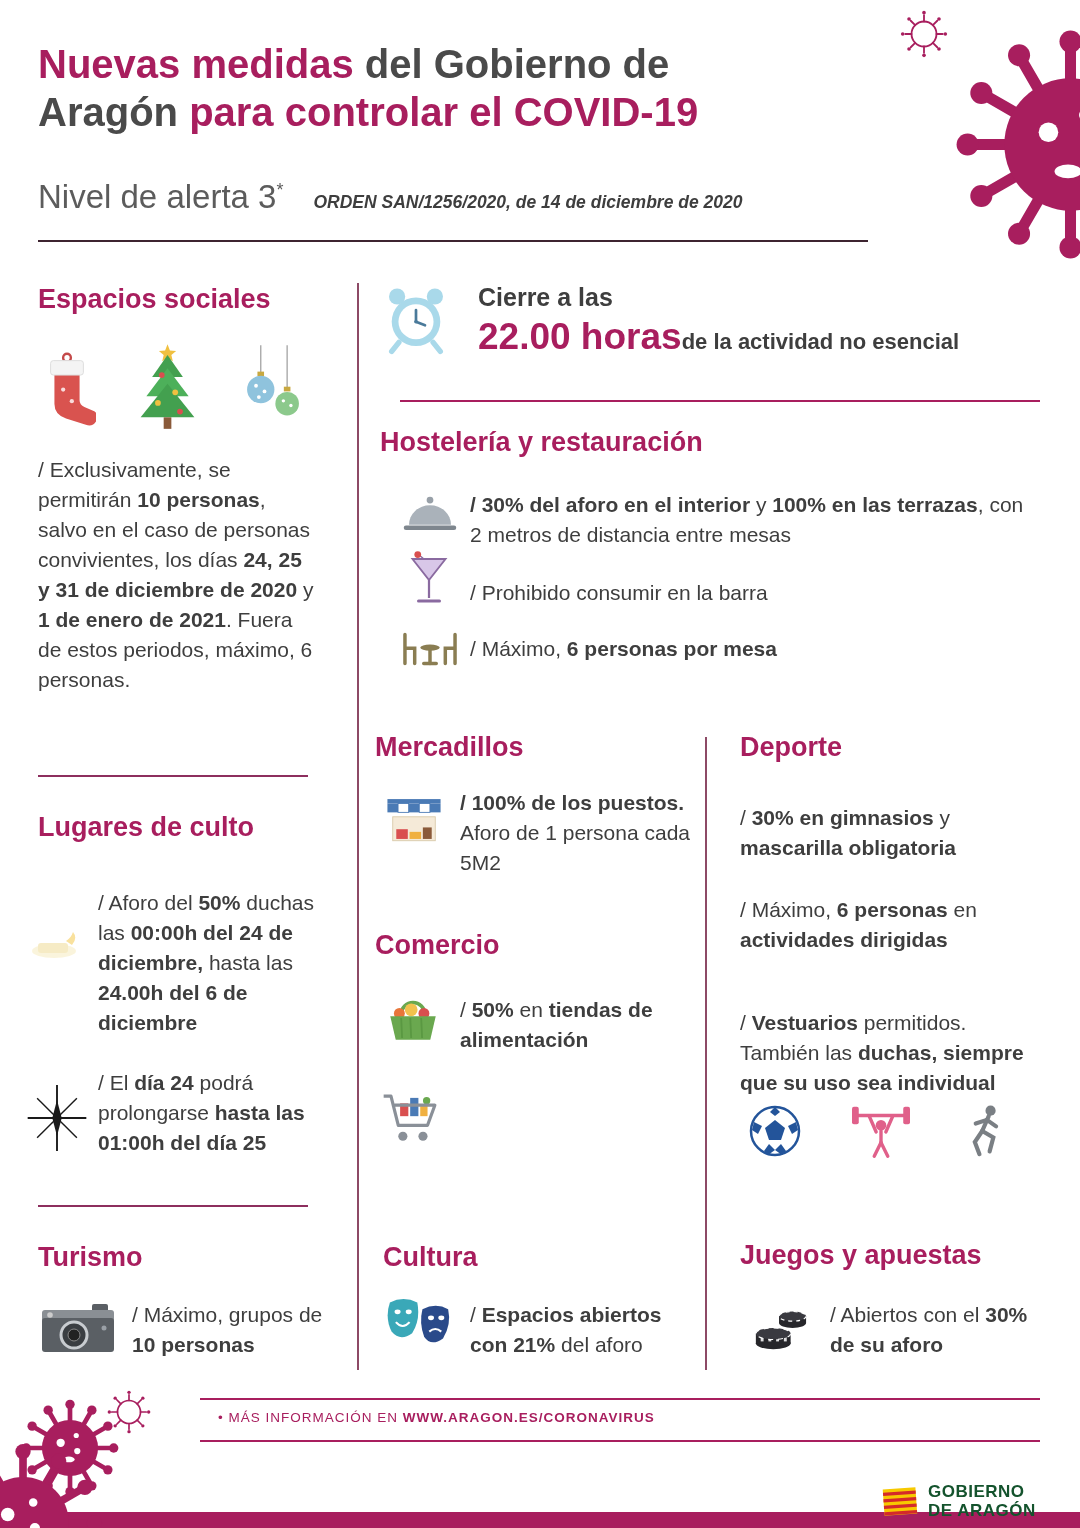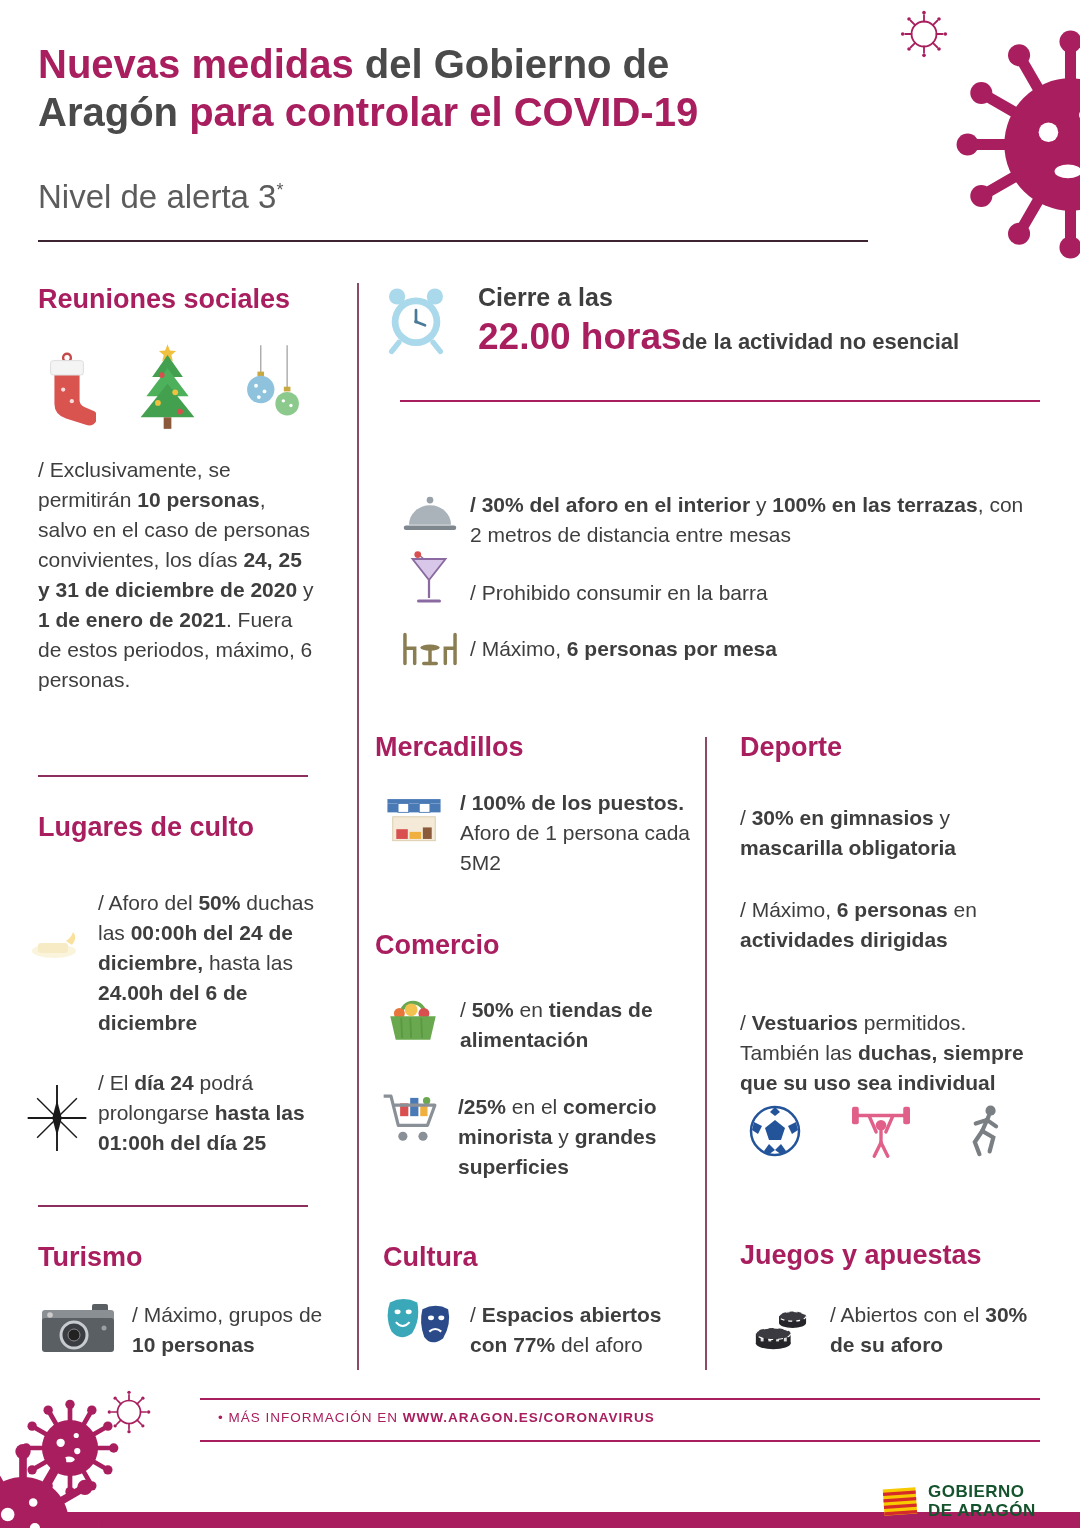--- a/index.html
+++ b/index.html
@@ -107,35 +107,36 @@
 
 <div class="page">
 
   <div class="abs title">
     <div><span class="acc">Nuevas medidas</span><span class="gray"> del Gobierno de</span></div>
     <div><span class="gray">Aragón </span><span class="acc">para controlar el COVID-19</span></div>
   </div>
 
   <div class="abs alert-row">
     <div class="alert"><span>Nivel de alerta 3</span><sup>*</sup></div>
+    <div class="order">ORDEN SAN/1256/2020, de 14 de diciembre de 2020</div>
   </div>
 
   <div class="abs rule header-rule"></div>
 
   <svg class="abs" style="left:898px;top:8px;color:var(--accent)" width="52" height="52" viewBox="0 0 100 100">
       <use href="#v-out"></use>
     </svg>
   <svg class="abs" style="left:948px;top:22px;color:var(--accent)" width="245" height="245" viewBox="0 0 100 100">
       <use href="#v-solid"></use>
     </svg>
 
   <div class="abs vline" style="left:357px;top:283px;height:1087px;"></div>
   <div class="abs vline" style="left:705px;top:737px;height:633px;"></div>
 
-  <div class="abs h2" style="left:38px;top:284px;">Reuniones sociales</div>
+  <div class="abs h2" style="left:38px;top:284px;">Espacios sociales</div>
 
   <div class="abs icons-row" style="left:38px;top:336px;width:268px;height:100px;">
     <svg width="58" height="88" viewBox="0 0 60 85">
       <circle cx="30" cy="7" r="4" fill="none" stroke="#c44a4a" stroke-width="2.5"></circle>
       <path d="M17 25 h26 v26 q0 5 5 7 l9 4 q7 3 3.5 10 q-3.5 7 -11 4.5 L29 70 q-12 -4 -12 -15 z" fill="#d9534f"></path>
       <rect x="13" y="10" width="34" height="15" rx="3" fill="#f4f4f4" stroke="#dddddd"></rect>
       <circle cx="26" cy="40" r="2.2" fill="#ffffff" opacity=".8"></circle>
         <circle cx="35" cy="52" r="2.2" fill="#ffffff" opacity=".8"></circle>
     </svg>
     <svg width="72" height="94" viewBox="0 0 75 95">
@@ -216,20 +217,21 @@
   <div class="abs" style="left:478px;top:283px;width:570px;">
     <div class="closure-head">Cierre a las</div>
     <div class="closure-line">
       <span class="closure-time">22.00 horas</span>
       <span class="closure-suffix">de la actividad no esencial</span>
     </div>
   </div>
 
   <div class="abs footer-rule" style="left:400px;top:400px;width:640px;"></div>
 
+  <div class="abs h2" style="left:380px;top:427px;">Hostelería y restauración</div>
 
   <svg class="abs" style="left:400px;top:492px;" width="60" height="46" viewBox="0 0 80 58">
     <circle cx="40" cy="9" r="4.5" fill="#98a0a8"></circle>
     <path d="M12 42 a28 26 0 0 1 56 0 z" fill="#aab2ba"></path>
     <rect x="5" y="43" width="70" height="6" rx="3" fill="#7e868e"></rect>
   </svg>
   <div class="abs body-txt" style="left:470px;top:490px;width:565px;"><span class="b">/ </span><span class="b">30% del aforo en el interior</span><span> y </span><span class="b">100% en las terrazas</span><span>, con 2 metros de distancia entre mesas</span></div>
 
   <svg class="abs" style="left:408px;top:548px;" width="42" height="64" viewBox="0 0 56 80">
     <line x1="14" y1="6" x2="26" y2="16" stroke="#8a6aa0" stroke-width="2"></line>
@@ -283,34 +285,33 @@
 
   <svg class="abs" style="left:380px;top:1088px;" width="64" height="60" viewBox="0 0 70 64">
     <rect x="22" y="16" width="9" height="14" fill="#d94f4f"></rect>
     <rect x="33" y="10" width="9" height="20" fill="#4a7ab5"></rect>
     <rect x="44" y="18" width="8" height="12" fill="#f0b040"></rect>
     <circle cx="51" cy="13" r="4" fill="#6aa84f"></circle>
     <path d="M4 8 H12 L20 40 H52 L60 18 H16" stroke="#8a9098" stroke-width="3.5" fill="none" stroke-linejoin="round"></path>
     <circle cx="25" cy="52" r="5" fill="#8a9098"></circle>
       <circle cx="47" cy="52" r="5" fill="#8a9098"></circle>
   </svg>
-  <div class="abs body-txt" style="left:458px;top:1092px;width:240px;"><span class="b">/</span><span class="b">25%</span><span> en el </span><span class="b">comercio minorista</span><span> y </span><span class="b">grandes superficies</span></div>
 
   <div class="abs h2" style="left:383px;top:1242px;">Cultura</div>
   <svg class="abs" style="left:383px;top:1296px;" width="72" height="54" viewBox="0 0 84 60">
     <path d="M46 14 Q62 6 76 14 Q80 32 70 48 Q56 58 48 46 Q42 30 46 14 Z" fill="#2a4a8a"></path>
     <ellipse cx="56" cy="24" rx="3.5" ry="2.8" fill="#ffffff"></ellipse>
       <ellipse cx="68" cy="24" rx="3.5" ry="2.8" fill="#ffffff"></ellipse>
     <path d="M54 40 Q61 34 68 40" stroke="#ffffff" stroke-width="2.5" fill="none"></path>
     <path d="M8 6 Q24 -2 40 6 Q44 26 34 42 Q20 52 10 40 Q2 24 8 6 Z" fill="#3aa8b8"></path>
     <ellipse cx="17" cy="17" rx="3.5" ry="2.8" fill="#ffffff"></ellipse>
       <ellipse cx="30" cy="17" rx="3.5" ry="2.8" fill="#ffffff"></ellipse>
     <path d="M15 29 Q23 38 31 29" stroke="#ffffff" stroke-width="2.5" fill="none"></path>
   </svg>
-  <div class="abs body-txt" style="left:470px;top:1300px;width:230px;"><span>/ </span><span class="b">Espacios abiertos con 77%</span><span> del aforo</span></div>
+  <div class="abs body-txt" style="left:470px;top:1300px;width:230px;"><span>/ </span><span class="b">Espacios abiertos con 21%</span><span> del aforo</span></div>
 
   <div class="abs h2" style="left:740px;top:732px;">Deporte</div>
   <div class="abs body-txt" style="left:740px;top:803px;width:292px;"><span>/ </span><span class="b">30% en gimnasios</span><span> y </span><span class="b">mascarilla obligatoria</span></div>
   <div class="abs body-txt" style="left:740px;top:895px;width:292px;"><span>/ Máximo, </span><span class="b">6 personas</span><span> en </span><span class="b">actividades dirigidas</span></div>
   <div class="abs body-txt" style="left:740px;top:1008px;width:300px;"><span>/ </span><span class="b">Vestuarios</span><span> permitidos. También las </span><span class="b">duchas, siempre que su uso sea individual</span></div>
 
   <div class="abs icons-row" style="left:748px;top:1098px;width:262px;height:66px;align-items:center;">
     <svg width="54" height="54" viewBox="0 0 54 54">
       <circle cx="27" cy="27" r="24" fill="#ffffff" stroke="#23549a" stroke-width="2.5"></circle>
       <polygon points="27,16 37,24 33,36 21,36 17,24" fill="#23549a"></polygon>

